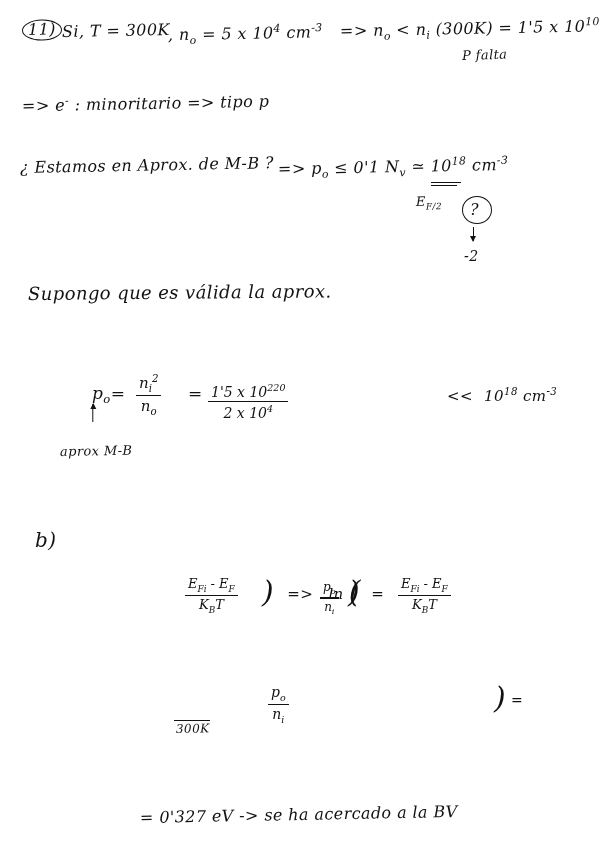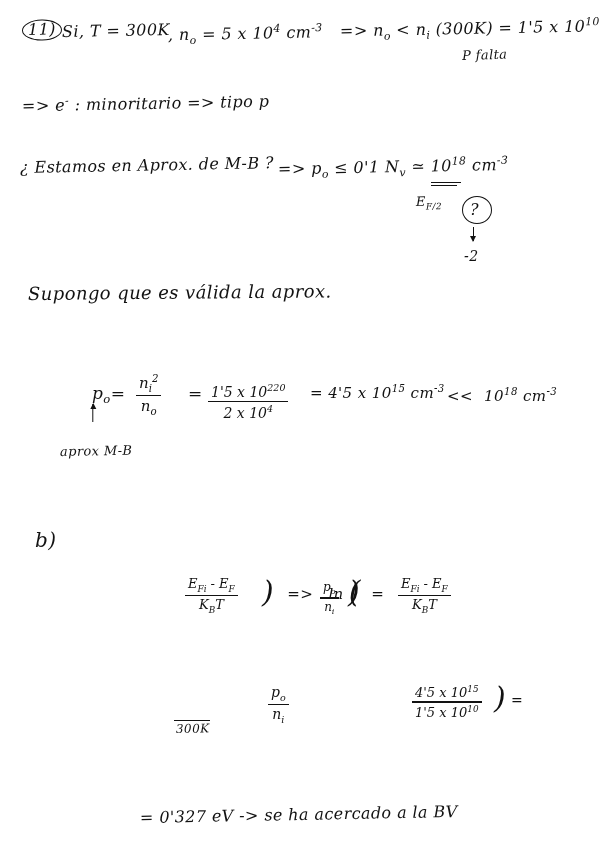--- a/index.html
+++ b/index.html
@@ -177,25 +177,20 @@
   <div class="hw sz17" style="left:188px; top:383px;">
     <span>=</span>
   </div>
 
   <div class="frac sz14" style="left:208px; top:370px;margin-top:12px;">
     <span class="num"><span>1'5 x 10</span><span class="sup">2</span><span class="sup">20</span></span>
     <span class="bar"></span>
     <span class="den"><span>2 x 10</span><span class="sup">4</span></span>
   </div>
 
-  <div class="hw sz15" style="left:310px; top:383px;">
-    <span>=</span>
-    <span>4'5 x 10</span><span class="sup">15</span>
-    <span>cm</span><span class="sup">-3</span>
-  </div>
 
   <div class="hw sz15" style="left:447px; top:386px;">
     <span>&lt;&lt;</span>
     <span style="margin-left:6px;">10</span><span class="sup">18</span>
     <span>cm</span><span class="sup">-3</span>
   </div>
 
   <div class="arrow-down" style="left:92px; top:404px; height:18px; transform: rotate(180deg);"></div>
 
   <div class="hw sz13 tilt1" style="left:60px; top:444px;">
@@ -243,25 +238,20 @@
     <span class="bar"></span>
     <span class="den"><span>n</span><span class="sub">i</span></span>
   </div>
 
   <div class="hw sz12 tilt1" style="left:176px; top:722px; font-size:12px;">
     <span>300K</span>
   </div>
   <div class="rule-thin" style="left:174px; top:720px; width:36px;"></div>
 
 
-  <div class="frac sz13" style="left:412px; top:684px;">
-    <span class="num"><span>4'5 x 10</span><span class="sup">15</span></span>
-    <span class="bar"></span>
-    <span class="den"><span>1'5 x 10</span><span class="sup">10</span></span>
-  </div>
 
   <div class="hw sz14" style="left:494px; top:692px;">
     <span class="paren-big">)</span>
     <span>=</span>
   </div>
 
   <div class="hw sz16 tilt1" style="left:140px; top:808px;">
     <span>= 0'327 eV  -&gt;  se  ha  acercado  a la  BV</span>
   </div>
 

